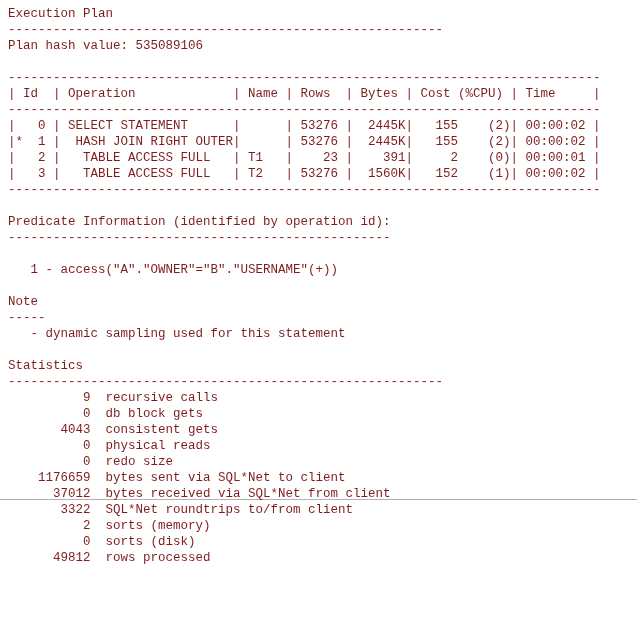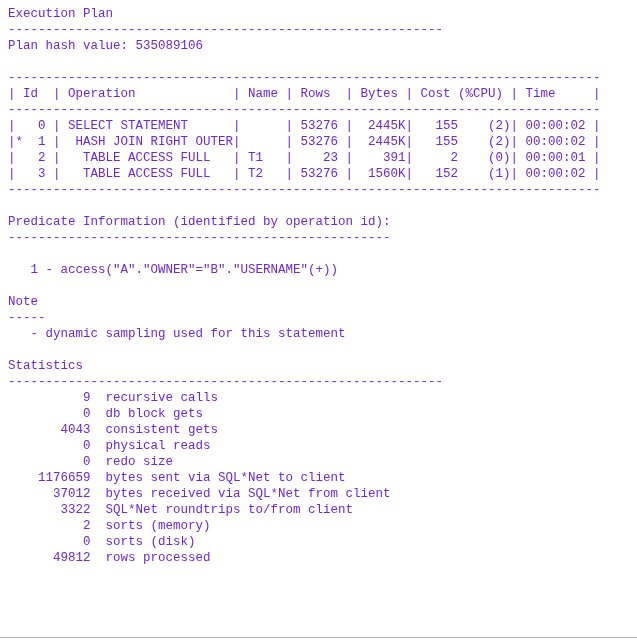--- a/index.html
+++ b/index.html
@@ -9,26 +9,26 @@
     width: 637px;
     height: 640px;
     overflow: hidden;
   }
   pre.ep {
     margin: 0;
     padding: 6px 8px 8px 8px;
     font-family: "Courier New", Courier, monospace;
     font-size: 12.5px;
     line-height: 16px;
-    color: #6d28d9;
+    color: #7f1d1d;
     white-space: pre;
     border-bottom: 1px solid #b0b0b0;
     box-sizing: border-box;
     width: 637px;
-    height: 638px;
+    height: 500px;
   }
 </style>
 </head>
 <body>
 
 <pre class="ep" id="ep-output">Execution Plan
 ----------------------------------------------------------
 Plan hash value: 535089106
 
 -------------------------------------------------------------------------------

